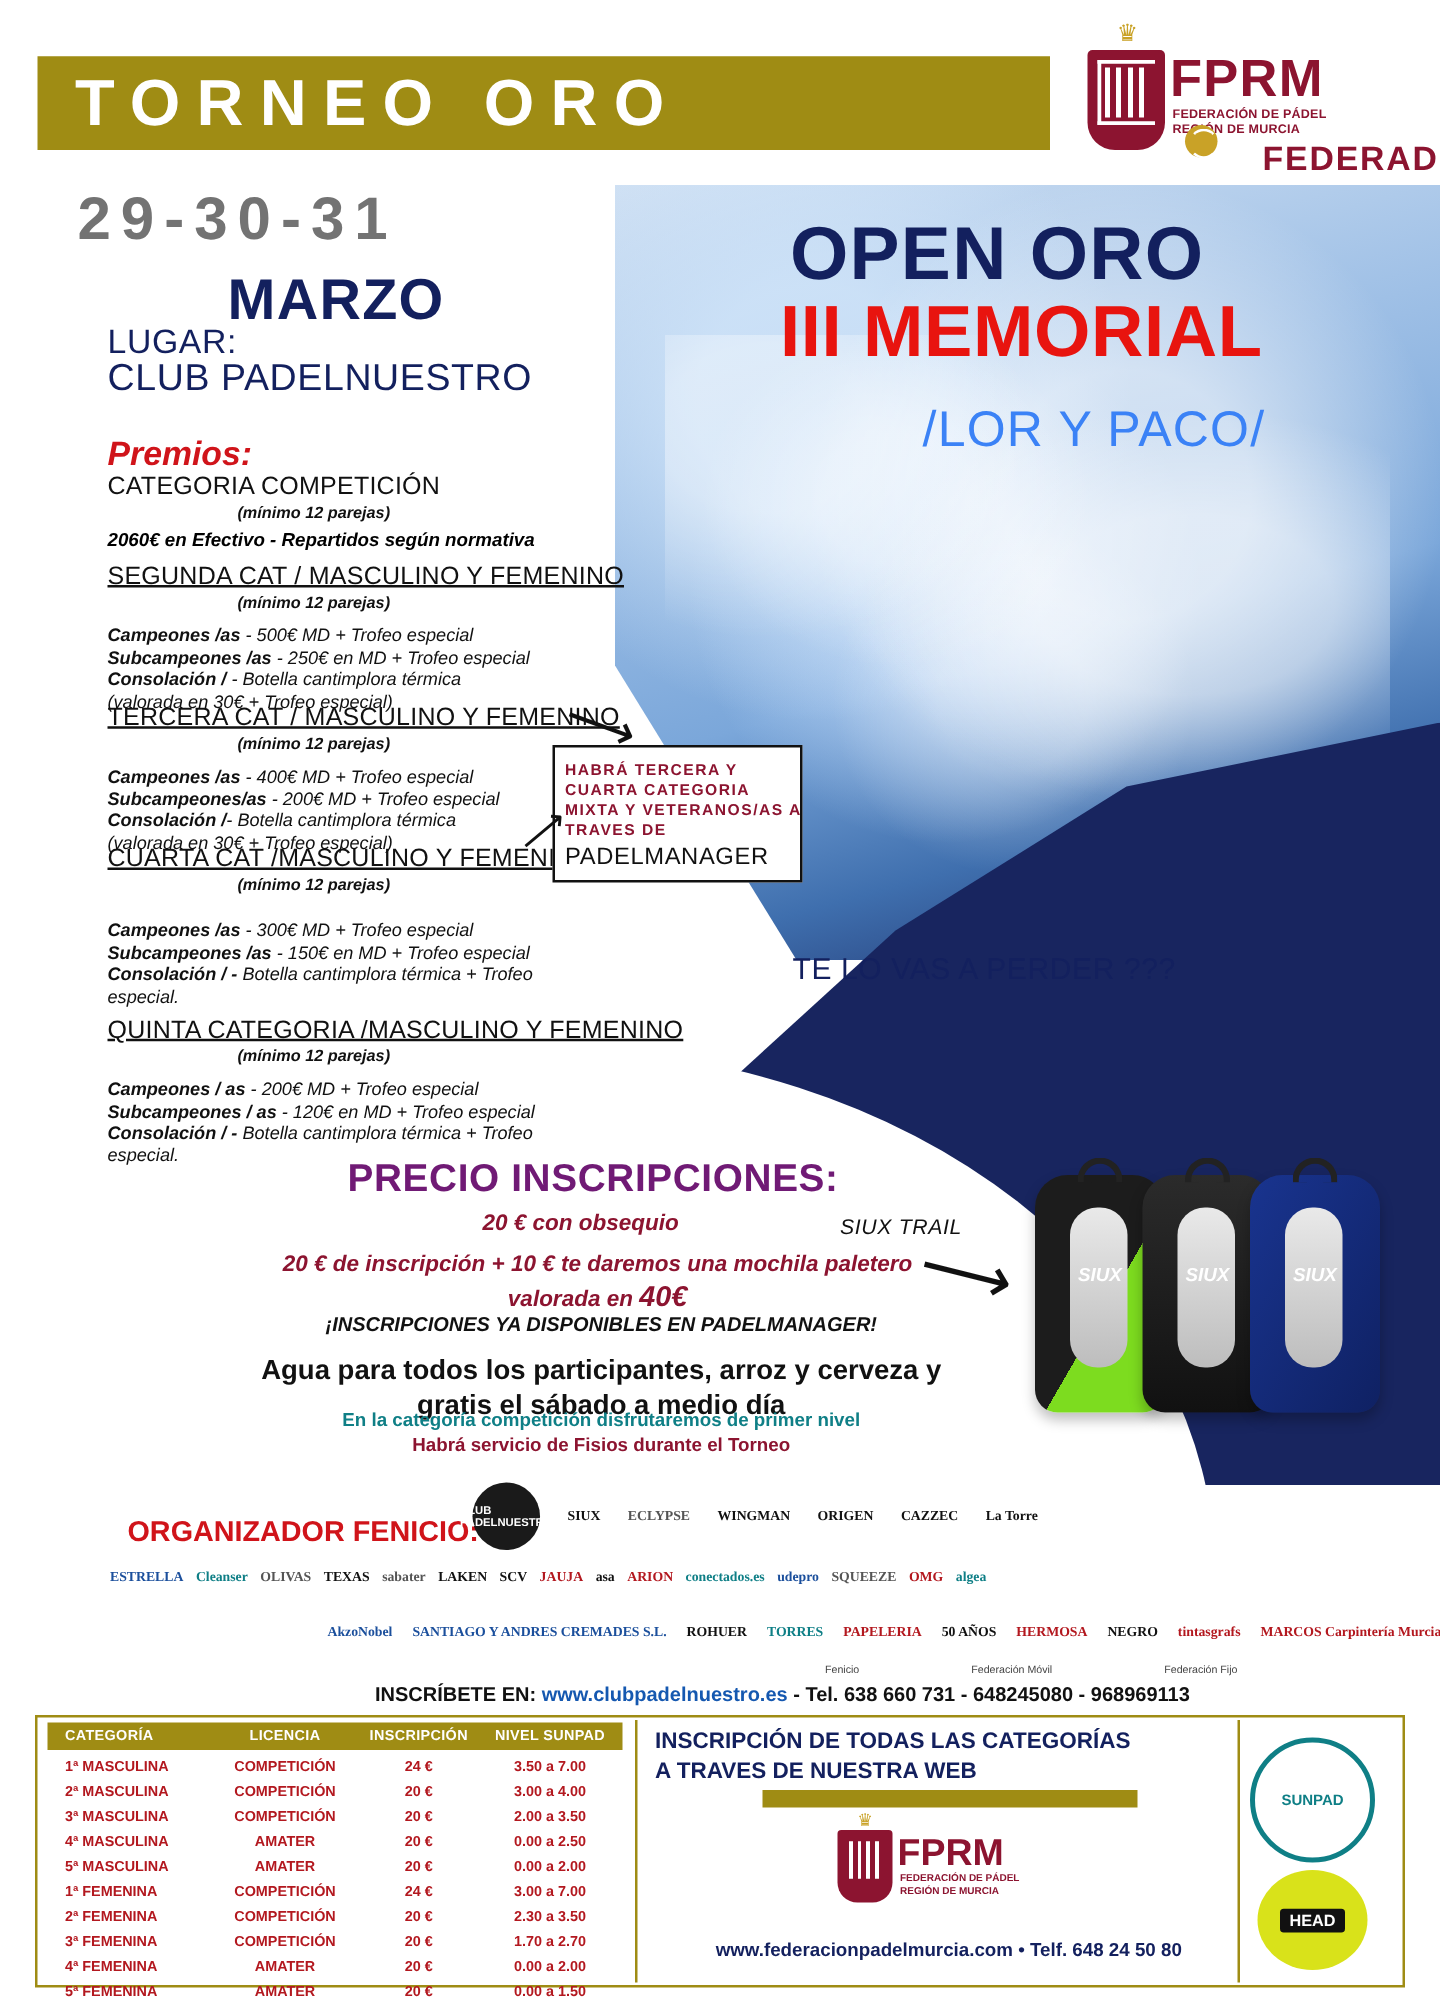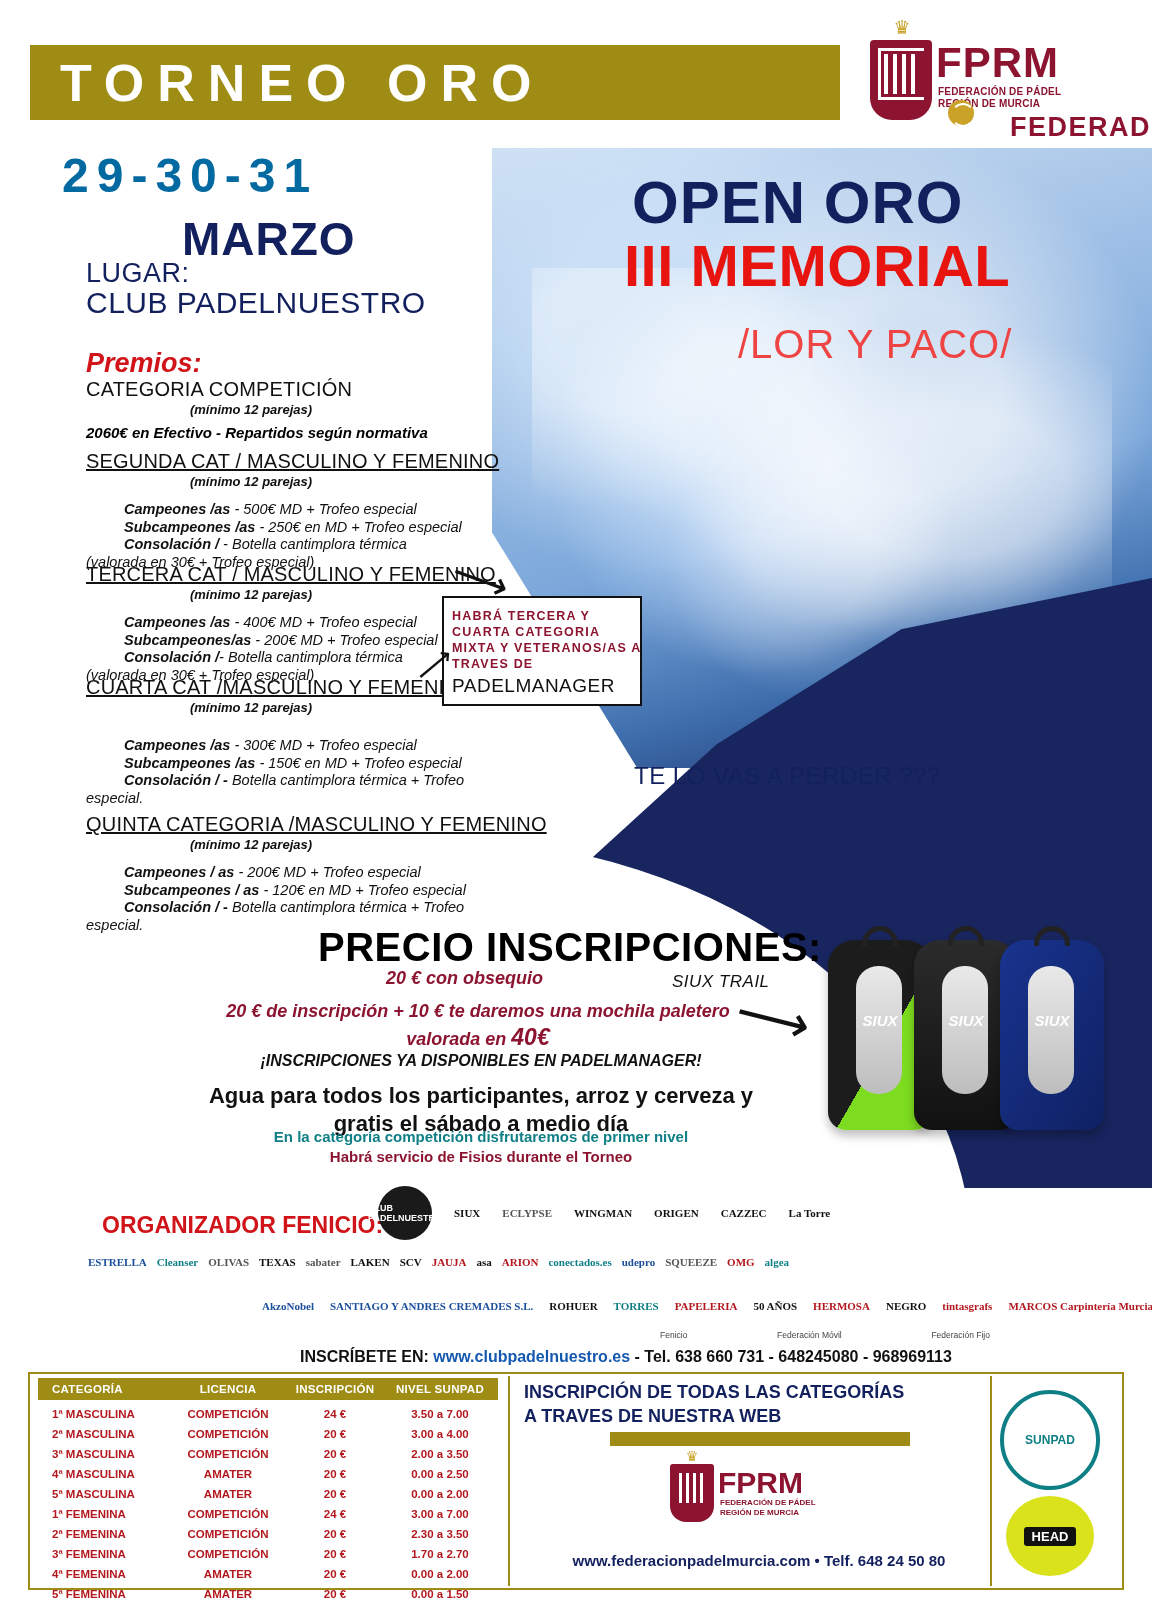--- a/index.html
+++ b/index.html
@@ -55,21 +55,21 @@
     border-radius: 50%; background: #c9a227;
   }
   .ball-icon::after{
     content:""; position:absolute; left:3px; top:3px; width:20px; height:20px;
     border-radius:50%; border:2px solid #fff; border-left-color:transparent; border-right-color:transparent;
   }
 
   
   .dates {
     position: absolute; left: 62px; top: 148px;
-    color: #0369a1; font-size: 48px; font-weight: bold; letter-spacing: 8px;
+    color: #737373; font-size: 48px; font-weight: bold; letter-spacing: 8px;
   }
   .month {
     position: absolute; left: 182px; top: 212px;
     color: #13205e; font-size: 46px; font-weight: bold; letter-spacing: 1px;
   }
   .lugar-label {
     position: absolute; left: 86px; top: 258px;
     color: #13205e; font-size: 27px; letter-spacing: .5px;
   }
   .club-name {
@@ -87,21 +87,21 @@
     font-size: 20px; letter-spacing: .2px; text-decoration: underline; white-space: nowrap;
   }
   .cat-head.nound { text-decoration: none; }
   .min-par {
     font-size: 13px; font-style: italic; font-weight: bold; text-align: center;
     width: 330px; margin-top: 1px;
   }
   .prize-line {
     font-size: 14.5px; font-style: italic; line-height: 17.5px; white-space: nowrap;
   }
-  .prize-line b { font-weight: bold; margin-left: 38px; }
+  .prize-line b { font-weight: bold; }
   .efectivo {
     position: absolute; left: 86px; top: 424px; font-size: 15px; font-style: italic; font-weight: bold;
   }
 
   
   .callout {
     position: absolute; left: 442px; top: 596px; width: 200px; height: 110px;
     border: 2px solid #111; background: #ffffff;
   }
   .callout-text {
@@ -148,21 +148,21 @@
   }
   .hero-ttl1 {
     position: absolute; left: 632px; top: 168px; color: #13205e;
     font-size: 60px; font-weight: bold; letter-spacing: 1px;
   }
   .hero-ttl2 {
     position: absolute; left: 624px; top: 232px; color: #e8140f;
     font-size: 58px; font-weight: bold; letter-spacing: .5px;
   }
   .hero-ttl3 {
-    position: absolute; left: 738px; top: 322px; color: #ef4444;
+    position: absolute; left: 738px; top: 322px; color: #3b82f6;
     font-size: 40px; letter-spacing: 1px;
   }
   .hero-tagline {
     position: absolute; left: 634px; top: 762px; color: #13205e;
     font-size: 24px; font-weight: normal; letter-spacing: .5px;
   }
 
   
   .packs { position: absolute; left: 822px; top: 880px; width: 300px; height: 250px; }
   .pack {
@@ -188,22 +188,22 @@
     position: absolute; left: 672px; top: 972px; color: #111;
     font-size: 17px; font-style: italic; letter-spacing: .5px;
   }
   .siux-arrow {
     position: absolute; left: 736px; top: 988px; font-size: 52px; color: #111;
     transform: rotate(14deg);
   }
 
   
   .precio-title {
-    position: absolute; left: 278px; top: 925px; color: #000000;
-    font-size: 40px; font-weight: bold; letter-spacing: .5px; margin-left: 40px;
+    position: absolute; left: 278px; top: 925px; color: #701a75;
+    font-size: 31px; font-weight: bold; letter-spacing: .5px;
   }
   .precio-1 {
     position: absolute; left: 386px; top: 968px; color: #8c1430;
     font-size: 18px; font-style: italic; font-weight: bold;
   }
   .precio-2 {
     position: absolute; left: 208px; top: 998px; width: 540px; text-align: center;
     color: #8c1430; font-size: 18px; font-style: italic; font-weight: bold; line-height: 26px;
   }
   .precio-2 .big { font-size: 23px; }

